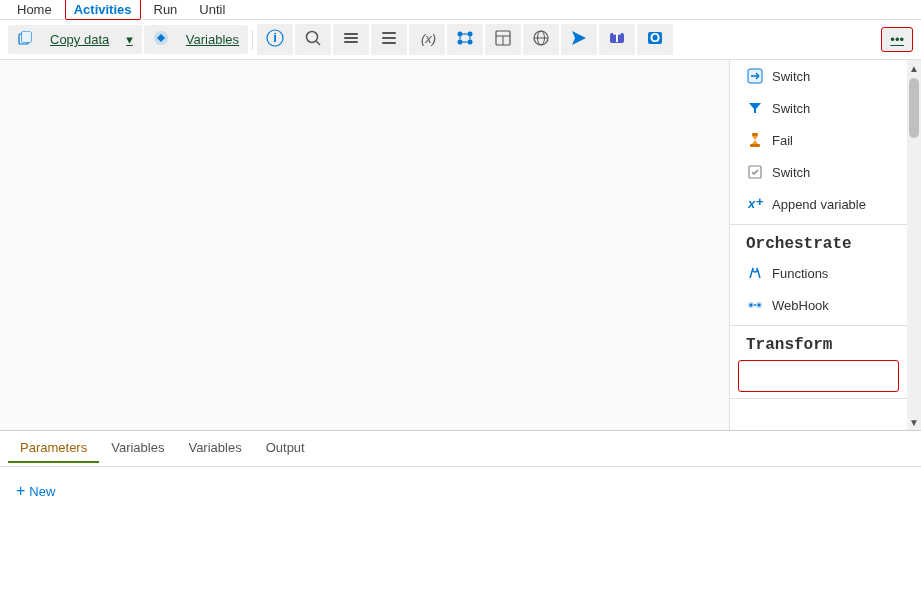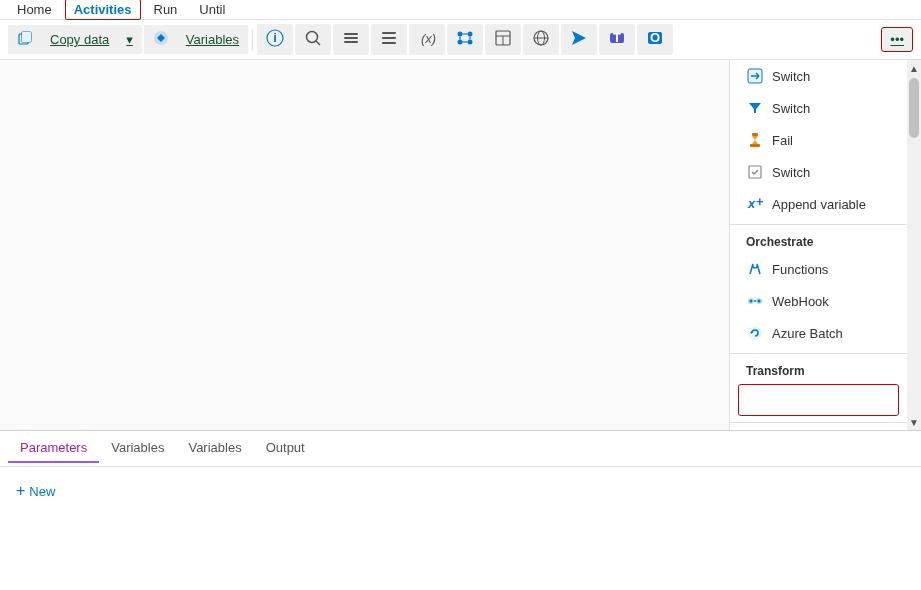--- a/index.html
+++ b/index.html
@@ -59,21 +59,21 @@
       overflow-y: auto; overflow-x: hidden;
       position: relative;
     }
     .dropdown-item {
       display: flex; align-items: center; gap: 8px;
       padding: 7px 16px; cursor: pointer; color: #333;
     }
     .dropdown-divider { height: 1px; background: #e0e0e0; margin: 4px 0; }
     .dropdown-section-label {
       padding: 6px 10px 4px 16px;
-      font-size: 12px; font-weight: 600; color: #333;
+      font-size: 16px; font-weight: 600; color: #333; font-family: Liberation Mono, monospace;
     }
     .dropdown-item.highlighted {
       border: 1.5px solid #d00000; border-radius: 2px;
       margin: 0 4px; padding: 7px 12px;
     }
     .icon-box {
       width: 18px; height: 18px; display: flex; align-items: center; justify-content: center;
       flex-shrink: 0;
     }
 
@@ -95,21 +95,21 @@
       display: flex; flex-direction: column;
     }
     .tabs-bar {
       display: flex; align-items: center; height: 36px;
       border-bottom: 1px solid #e0e0e0; padding: 0 8px;
     }
     .tab {
       padding: 6px 12px; cursor: pointer; color: #555;
       border-bottom: 2px solid transparent;
     }
-    .tab.active { color: #a21caf; border-bottom: 2px solid #8b5cf6; font-weight: 500; }
+    .tab.active { color: #a16207; border-bottom: 2px solid #4d7c0f; font-weight: 500; }
     .tab-content {
       flex: 1; padding: 12px 16px;
     }
     .new-btn {
       display: flex; align-items: center; gap: 4px;
       cursor: pointer; color: #0078d4;
       padding: 4px 0;
     }
   </style>
 </head>
@@ -331,30 +331,20 @@
           <circle cx="4" cy="8" r="3" fill="#0078d4" opacity="0.3"></circle>
           <circle cx="12" cy="8" r="3" fill="#0078d4" opacity="0.3"></circle>
           <circle cx="4" cy="8" r="1.5" fill="#0078d4"></circle>
           <circle cx="12" cy="8" r="1.5" fill="#0078d4"></circle>
           <line x1="7" y1="8" x2="9" y2="8" stroke="#0078d4" stroke-width="1.5"></line>
         </svg>
       </span>
       <span>WebHook</span>
     </div>
 
-    <div class="dropdown-item">
-      <span class="icon-box">
-        <svg width="16" height="16" viewBox="0 0 16 16">
-          <circle cx="8" cy="8" r="7" fill="#e8f4fd"></circle>
-          <path d="M5 8 A3 3 0 1 1 8 11" stroke="#0078d4" stroke-width="1.5" fill="none"></path>
-          <polygon points="5,6 5,9 3,7.5" fill="#0078d4"></polygon>
-        </svg>
-      </span>
-      <span>Azure Batch</span>
-    </div>
 
     <div class="dropdown-divider"></div>
 
     <div class="dropdown-section-label">Transform</div>
 
     <div class="dropdown-item highlighted" style="border: 1.5px solid #d00000; border-radius: 3px; margin: 2px 8px; padding: 6px 10px;">
       <span class="icon-box">
         
       </span>
 

